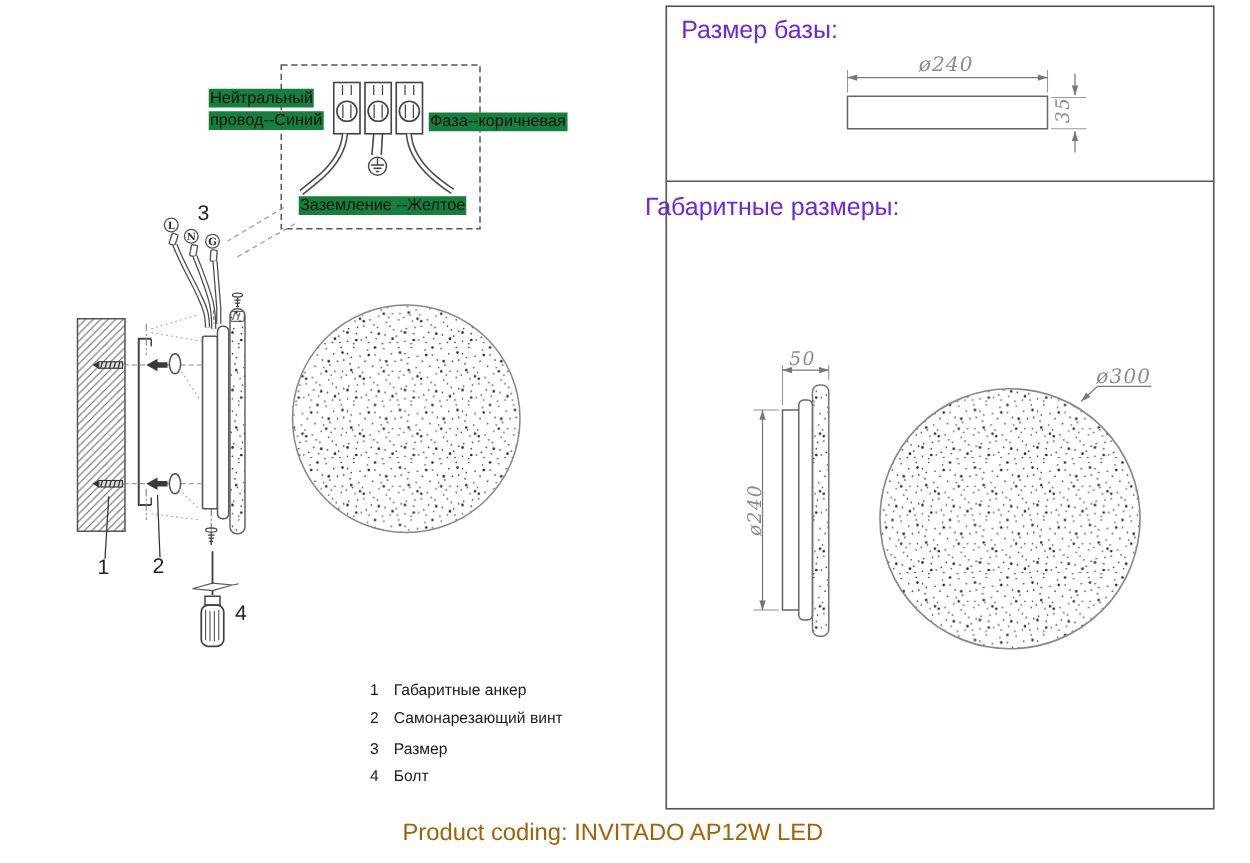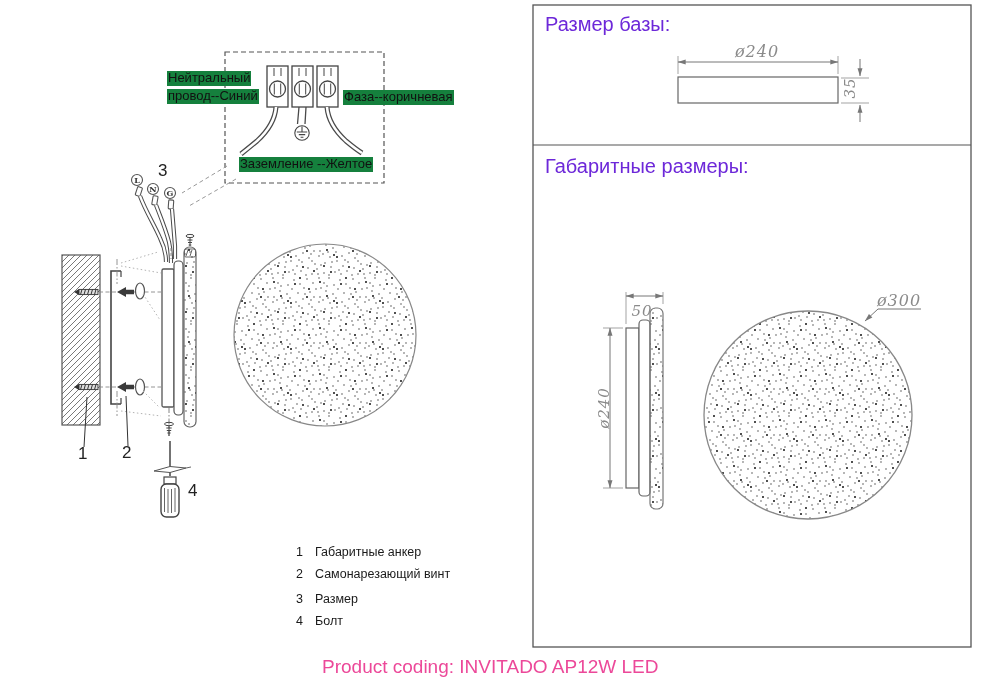--- a/index.html
+++ b/index.html
@@ -9,21 +9,21 @@
   .txt{position:absolute;white-space:nowrap;}
   .wire-lbl{font-size:13px;background:#15803d;padding:0 1px;line-height:1.15;}
   .callout{font-size:17px;color:#222;}
   .legend-row{position:absolute;display:flex;gap:9px;font-size:12.5px;color:#1a1a1a;}
   .legend-num{width:10px;}
   .sec-title{font-size:20px;color:#6d28d9;}
   .dim{position:absolute;font:italic 15px "DejaVu Serif",serif;color:#8a8a8a;
        letter-spacing:1px;text-align:center;line-height:16px;}
   .dim16{font-size:16px;}
   .rot{transform:rotate(-90deg);}
-  .footer{font-size:19px;color:#ec4899;}
+  .footer{font-size:19px;color:#a16207;}
 </style>
 </head>
 <body>
 
 <div id="stage">
 
 <svg width="1000" height="690" viewBox="0 0 1000 690">
   <defs>
     <pattern id="stip" width="46" height="46" patternUnits="userSpaceOnUse">
       <path d="M2 7h.01M7 2h.01M12 9h.01M18 4h.01M24 8h.01M31 3h.01M37 7h.01M43 2h.01M45 12h.01M4 15h.01M11 18h.01M16 13h.01M22 17h.01M28 12h.01M34 16h.01M40 13h.01M44 21h.01M1 24h.01M8 27h.01M14 22h.01M20 26h.01M27 23h.01M33 28h.01M38 21h.01M43 26h.01M3 33h.01M9 37h.01M15 31h.01M21 36h.01M26 32h.01M32 38h.01M39 34h.01M45 35h.01M2 43h.01M7 45h.01M13 42h.01M19 44h.01M25 41h.01M30 45h.01M36 44h.01M42 44h.01M5 10h.01M35 24h.01M17 40h.01M29 18h.01M10 32h.01M41 39h.01M23 30h.01M6 22h.01M36 31h.01" stroke="#2d2d2d" stroke-width="1.3" stroke-linecap="round" fill="none"></path>
@@ -238,23 +238,23 @@
 <div class="legend-row" style="left:296px;top:592px;">
   <span class="legend-num">3</span>
   <span>Размер</span>
 </div>
 <div class="legend-row" style="left:296px;top:614px;">
   <span class="legend-num">4</span>
   <span>Болт</span>
 </div>
 
 <div class="txt sec-title" style="left:545px;top:13px;">Размер базы:</div>
-<div class="txt sec-title" style="left:545px;top:155px;">Габаритные размеры:</div>
+<div class="txt sec-title" style="left:516px;top:155px;">Габаритные размеры:</div>
 
 <div class="dim dim16" style="left:727px;top:44px;width:60px;">ø240</div>
 <div class="dim rot" style="left:838px;top:80px;width:24px;">35</div>
-<div class="dim" style="left:627px;top:279px;width:30px;margin-top:24px;">50</div>
+<div class="dim" style="left:627px;top:279px;width:30px;">50</div>
 <div class="dim rot" style="left:579px;top:400px;width:50px;">ø240</div>
 <div class="dim dim16" style="left:875px;top:293px;width:48px;">ø300</div>
 
 <div class="txt footer" style="left:322px;top:656px;">Product coding: INVITADO AP12W LED</div>
 
 </div>
 
 </body></html>

